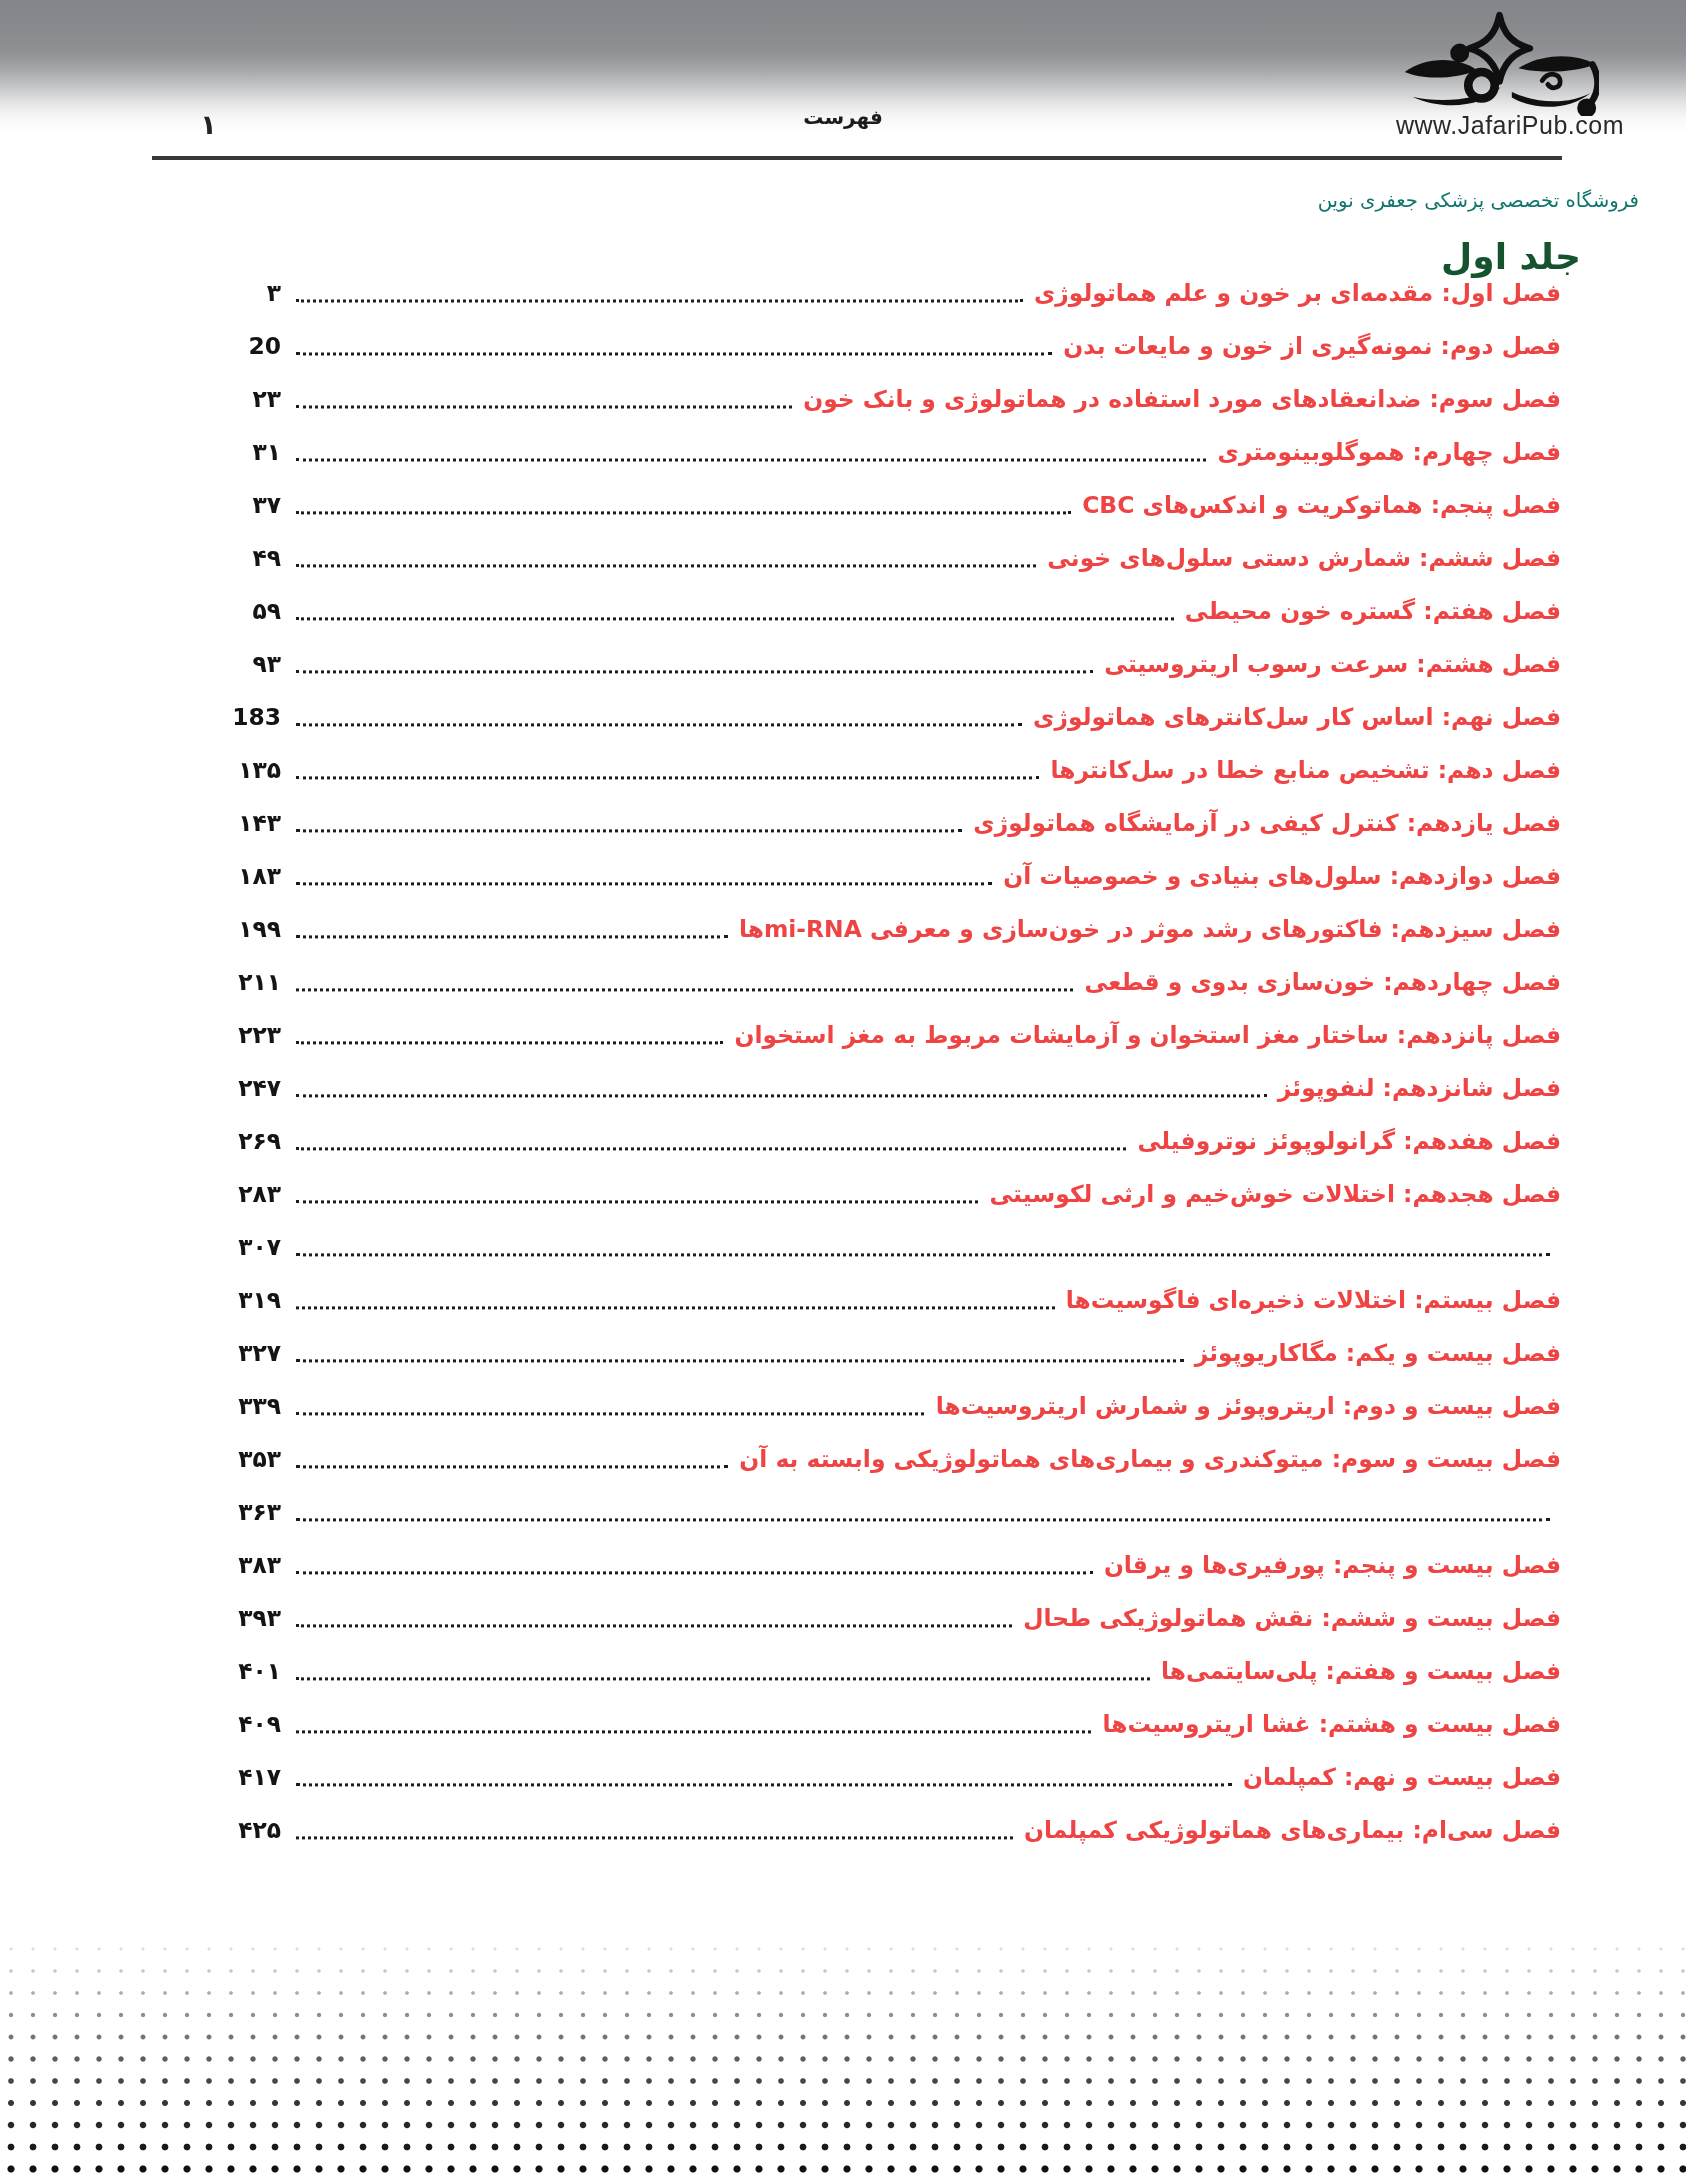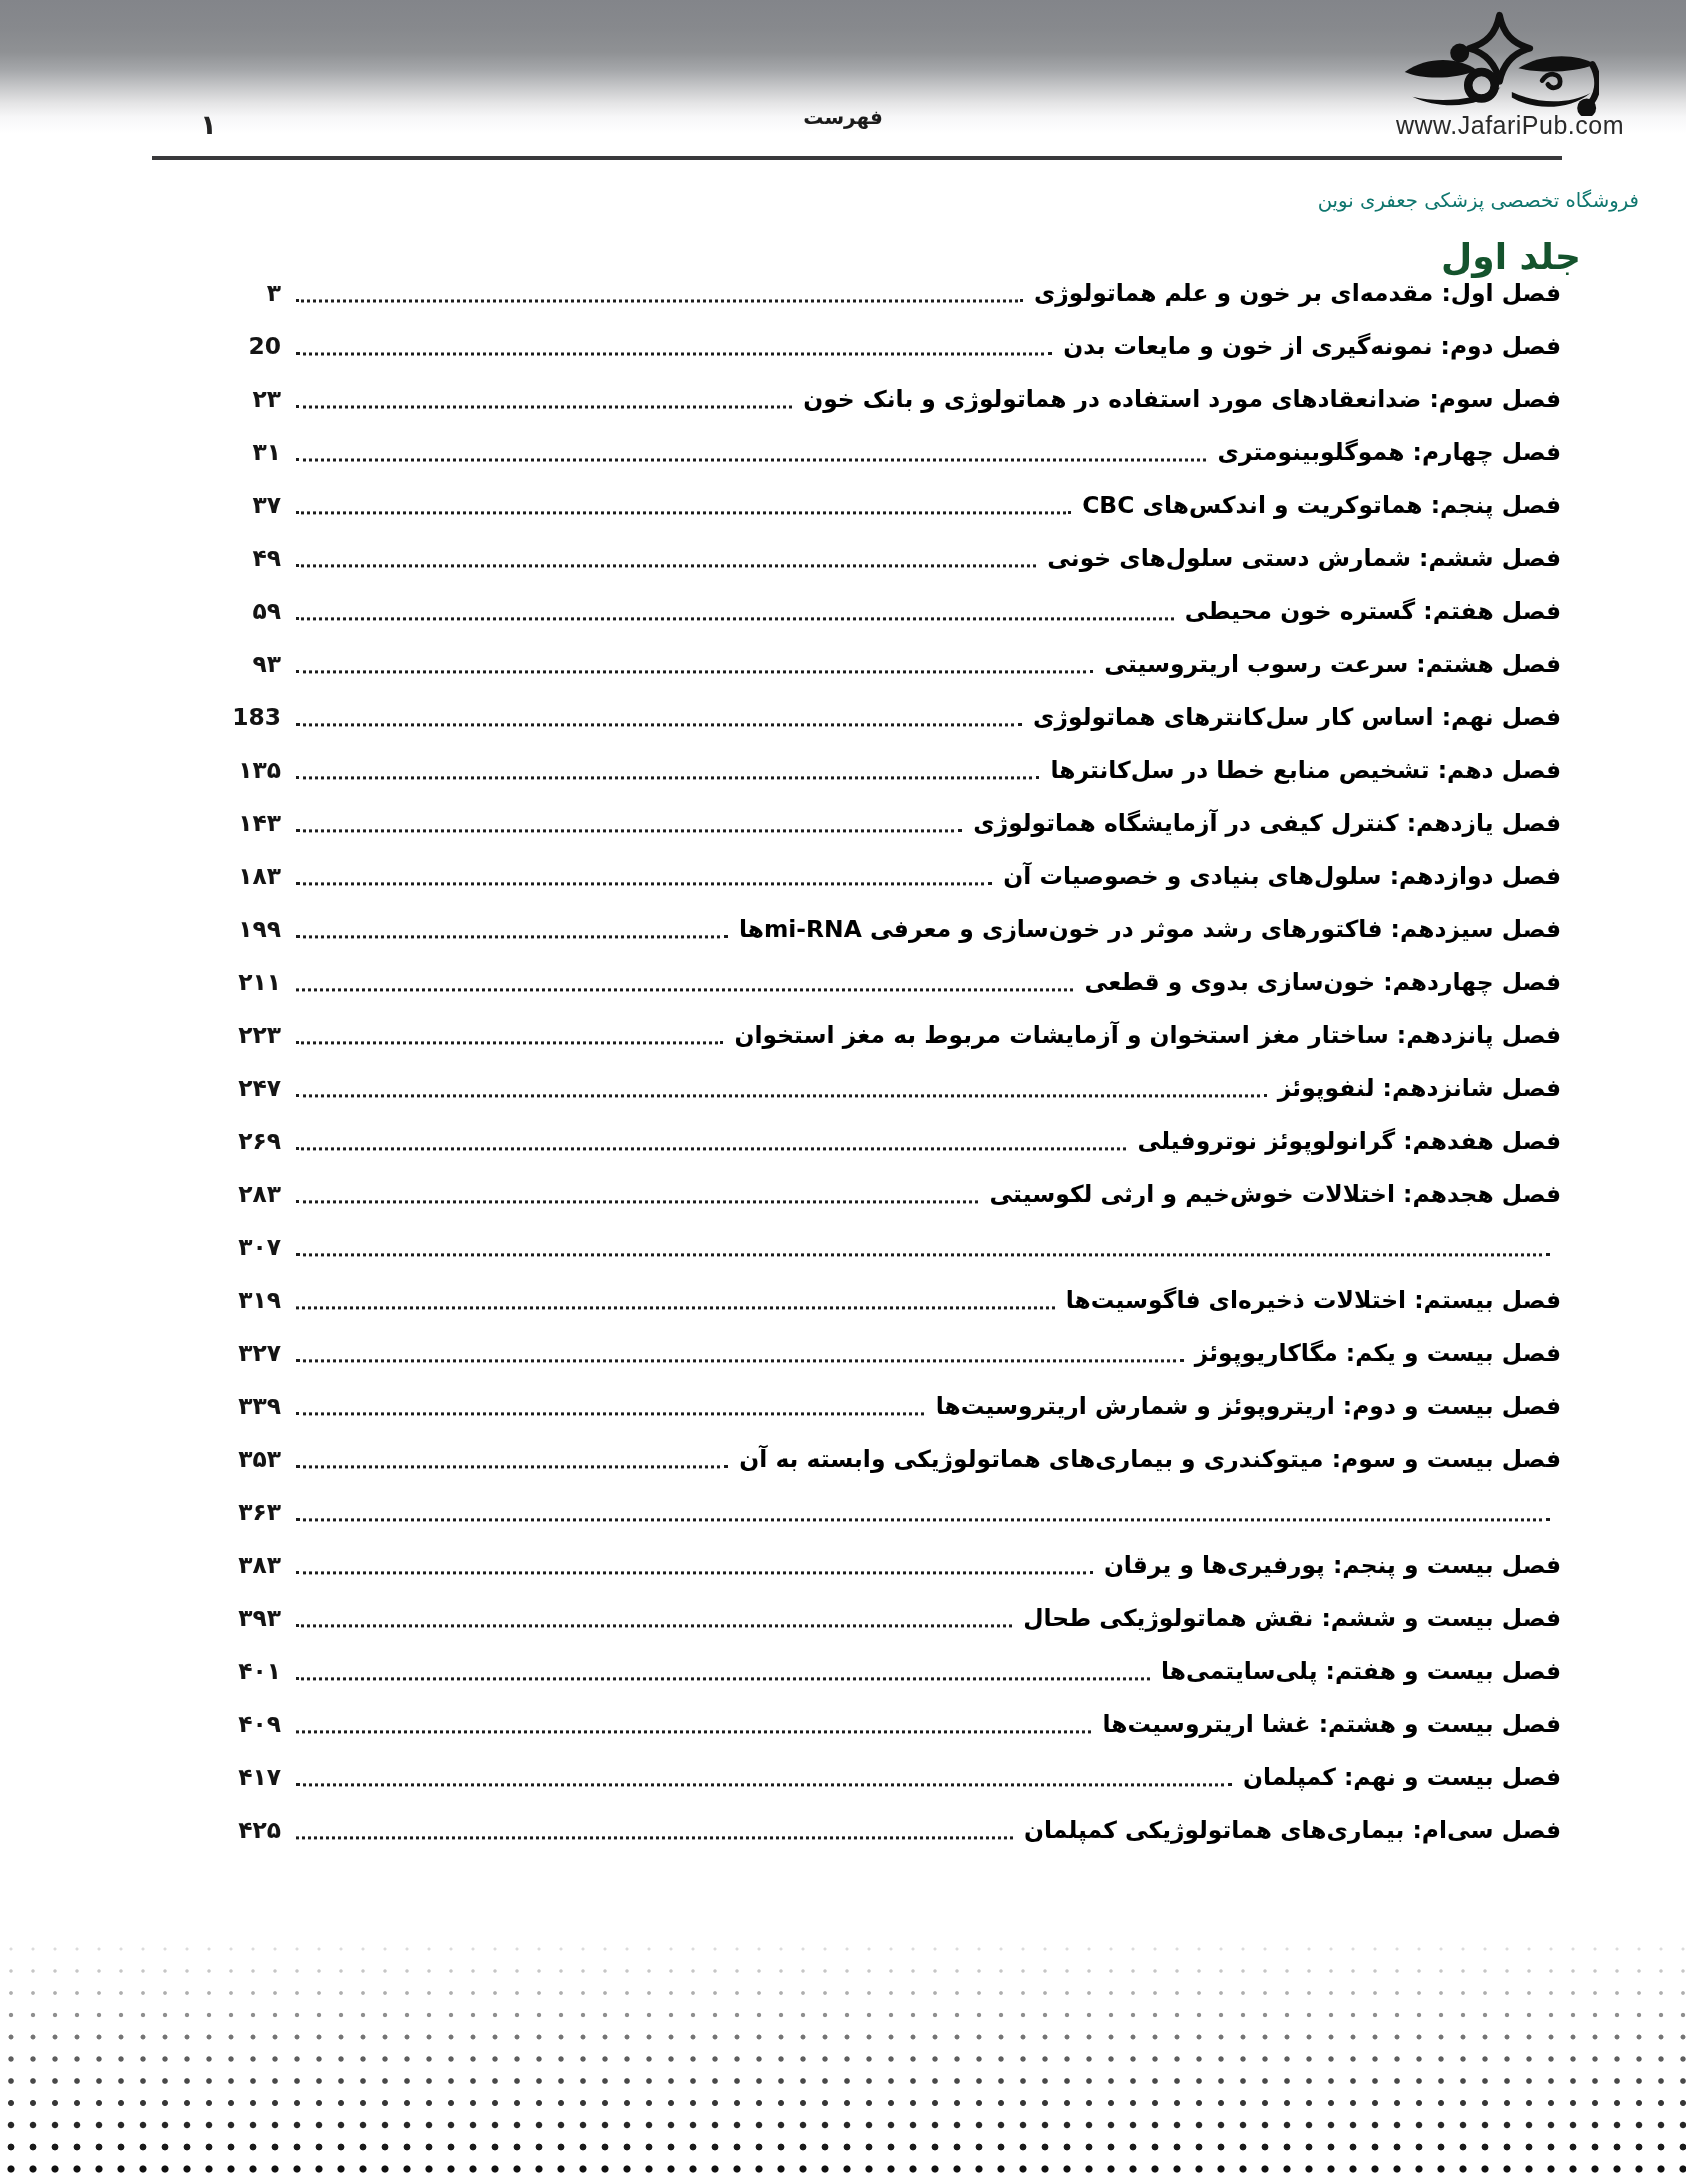--- a/index.html
+++ b/index.html
@@ -35,21 +35,21 @@
   }
   
   .volume-title {
     position:absolute; top:212px; right:105px;
     font-size:36px; font-weight:bold; color:#14532d;
   }
   
   .toc { position:absolute; top:266px; right:125px; left:212px; }
   .toc-row { display:flex; align-items:center; height:53px; direction:rtl; }
   .toc-title {
-    font-size:23.4px; font-weight:bold; color:#000000; white-space:nowrap;
+    font-size:23.4px; font-weight:bold; color:#ef4444; white-space:nowrap;
     flex:0 0 auto;
   }
   .toc-leader {
     flex:1 1 auto; height:0; border-bottom:3.7px dotted #1c1c1c;
     margin:0 11.2px 0 15px; transform:translateY(8.4px); min-width:19px;
   }
   .toc-page {
     flex:0 0 auto; min-width:69px; font-size:23.4px; font-weight:bold;
     color:#141414; white-space:nowrap;
   }

